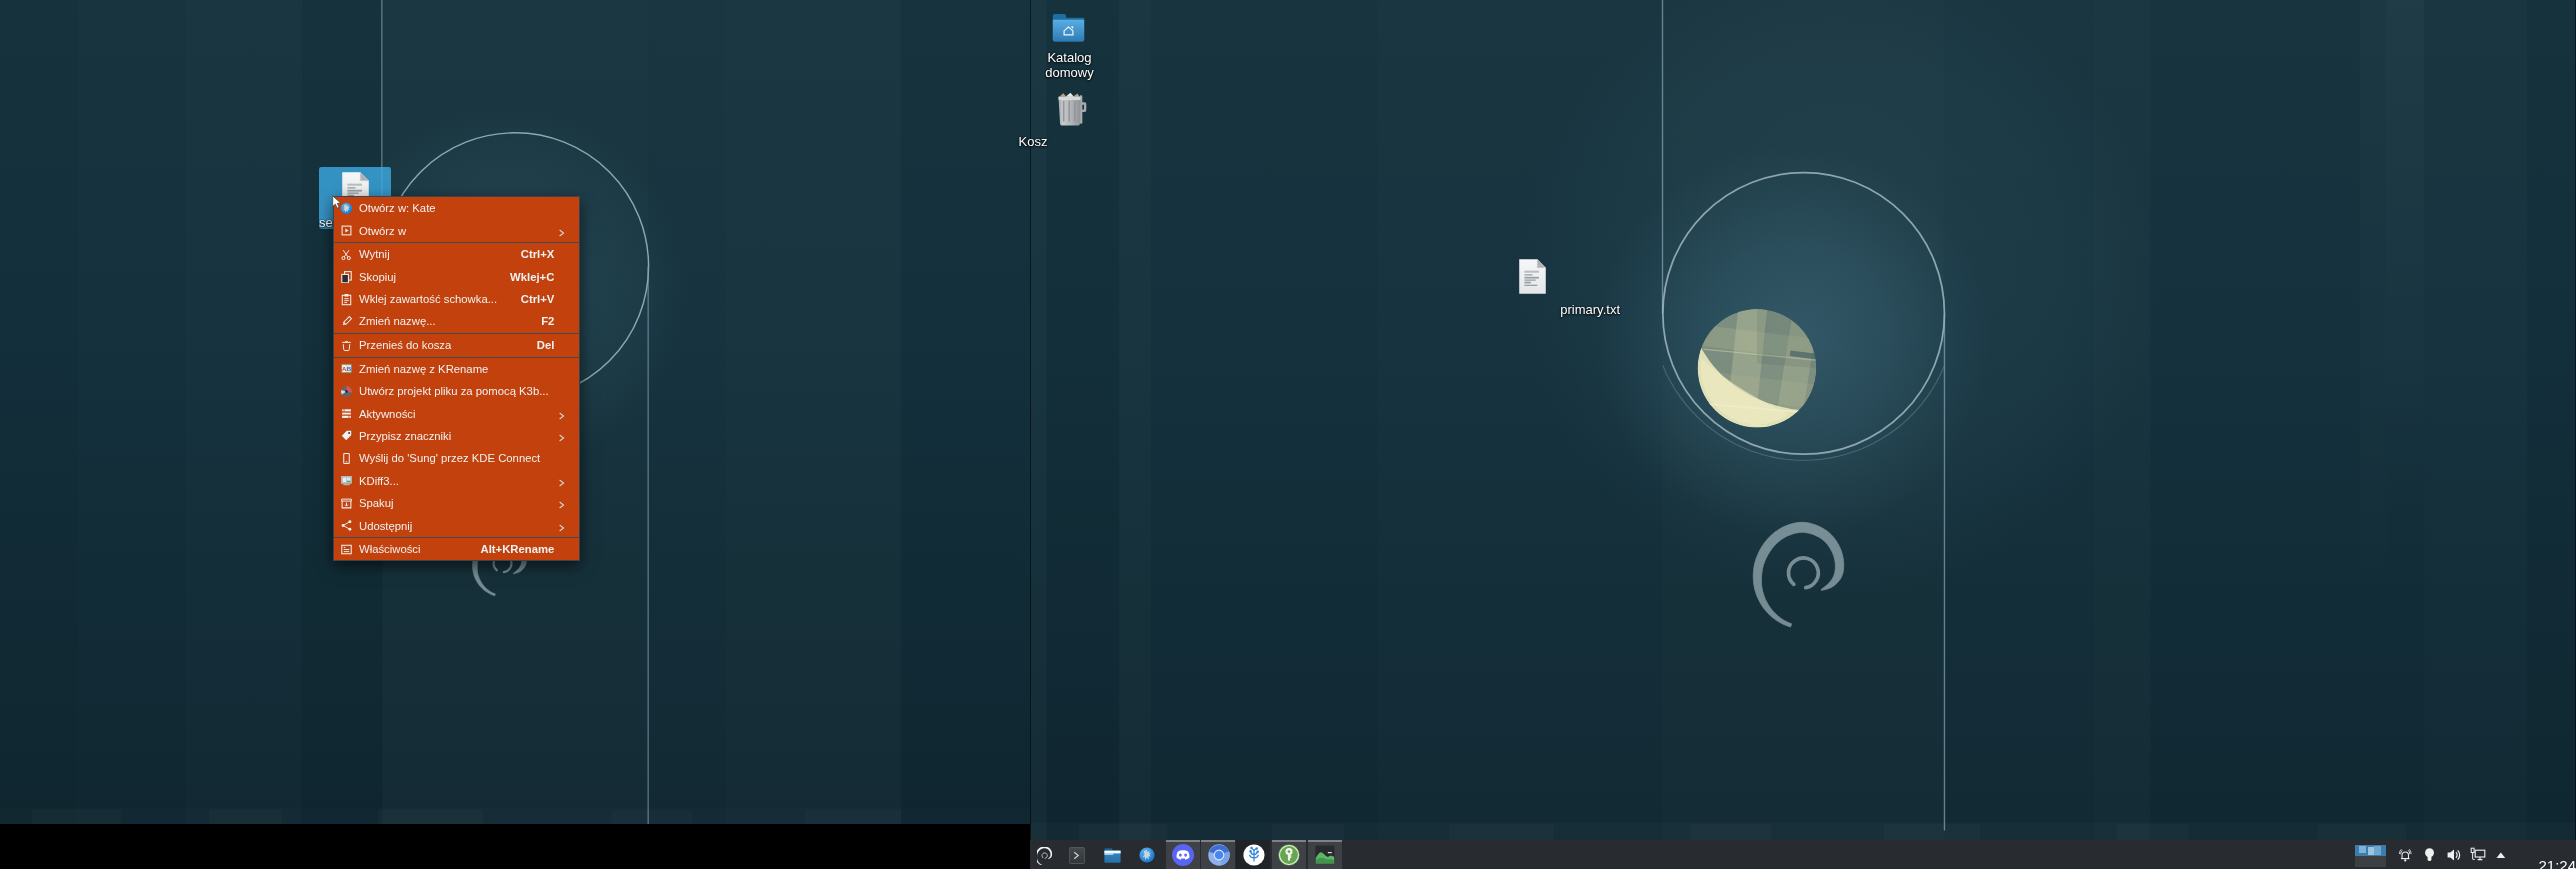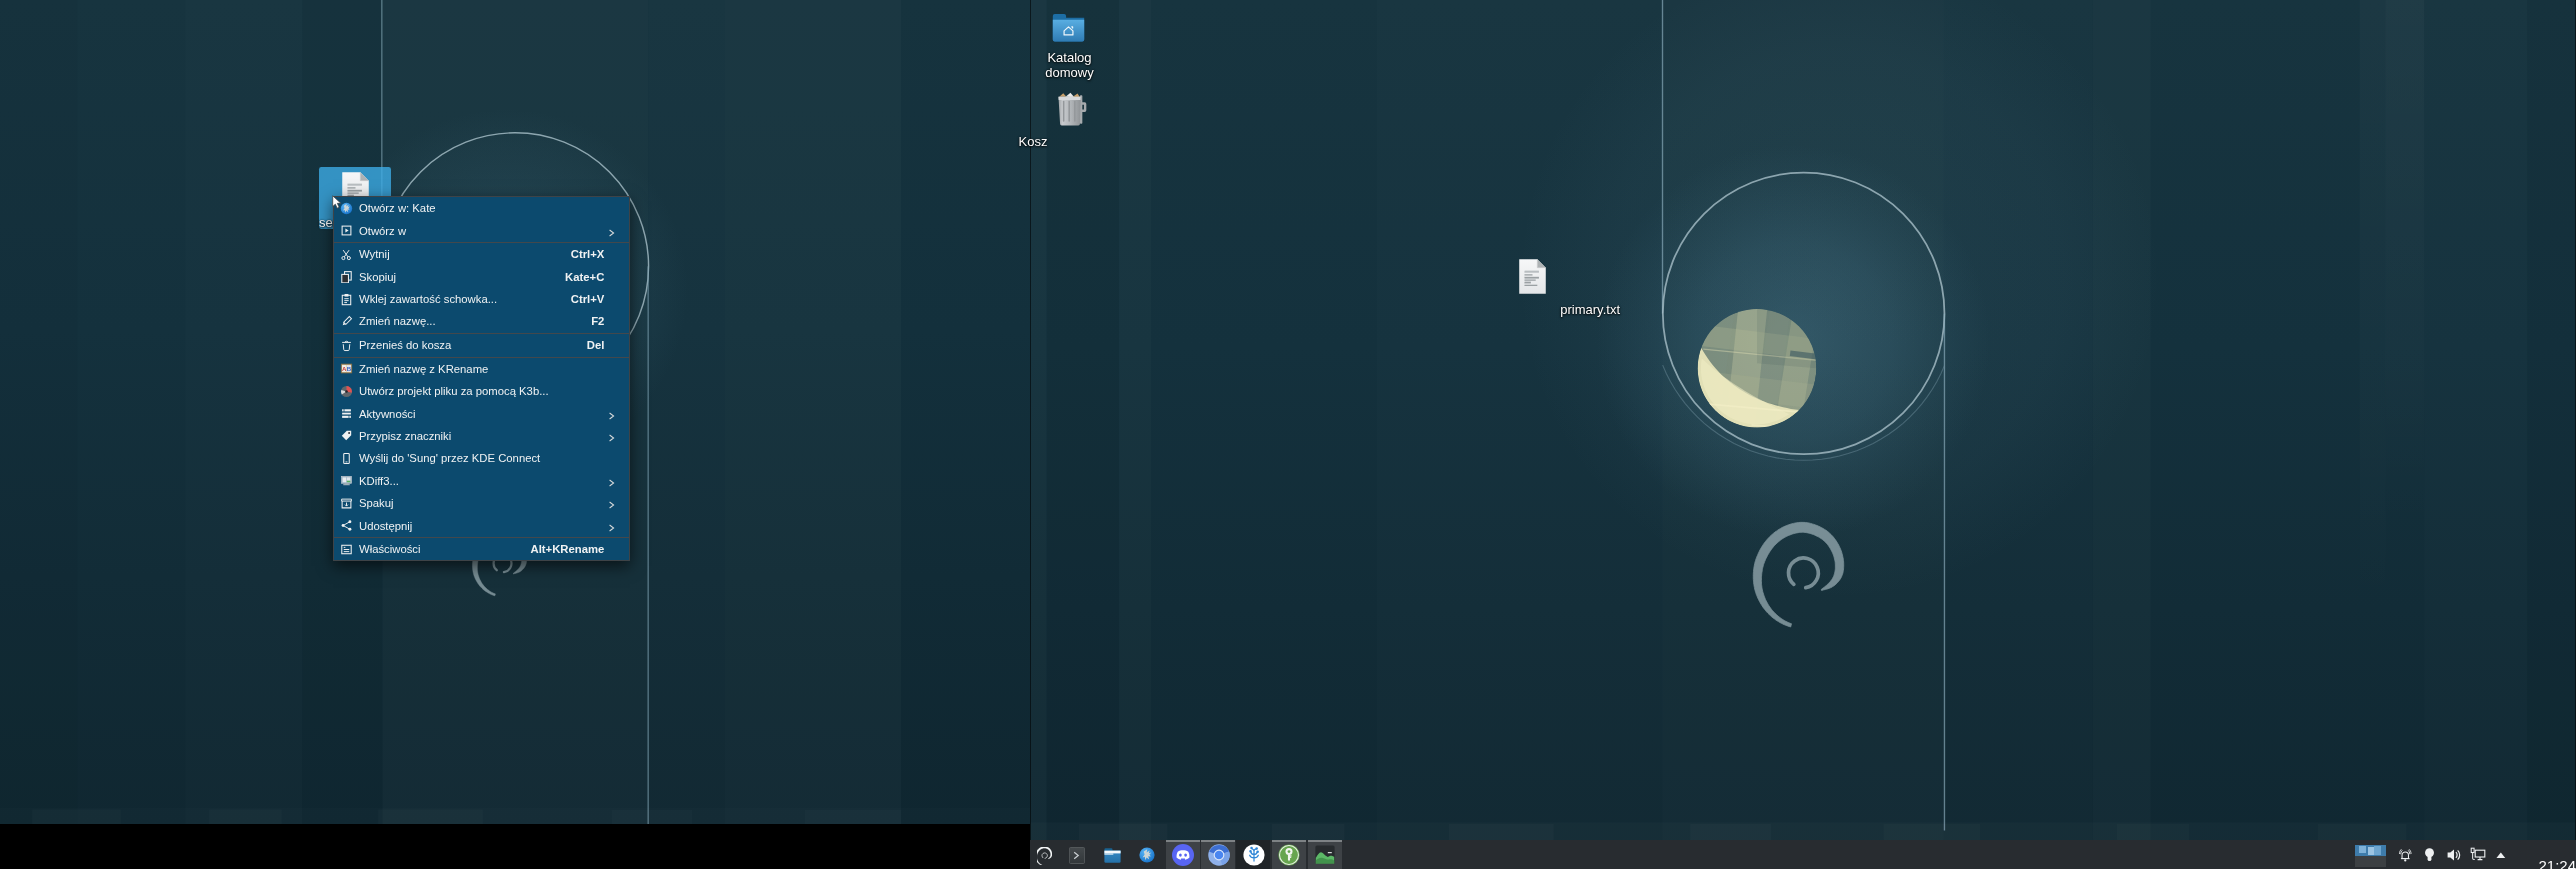--- a/index.html
+++ b/index.html
@@ -233,21 +233,21 @@
    <path d="M8,21 H18"></path>
         <path d="M8,24.5 H26" stroke-width="2.2"></path>
    <path d="M8,27.5 H22"></path>
         <path d="M8,30.5 H16" stroke-width="2.2"></path>
         <path d="M8,34 H24"></path>
   </g>
  </svg>
  <div class="lbl" style="left:1539px;top:302px;width:81px;text-align:right;">primary.txt</div>
 </div>
 
-<div id="menu" class="abs" style="left:333px;top:196px;width:297px;background:#0c4a6e;
+<div id="menu" class="abs" style="left:333px;top:196px;width:247px;background:#c2410c;
      border:0.8px solid #3e4347;box-shadow:0 4.8px 14.5px rgba(0,0,0,.6);z-index:30;box-sizing:border-box;">
  <div class="mi"><span class="ic">
   <svg width="13" height="13" viewBox="0 0 16 16">
    <defs>
             <radialGradient id="kateg" cx="0.35" cy="0.3" r="0.8">
     <stop offset="0" stop-color="#58b6f7"></stop>
               <stop offset="1" stop-color="#146fc7"></stop>
             </radialGradient>
           </defs>
    <circle cx="8" cy="8" r="7" fill="url(#kateg)"></circle>
@@ -270,21 +270,21 @@
    <circle cx="4.2" cy="12.4" r="1.9" stroke-width="1.2"></circle>
    <circle cx="10.9" cy="12.4" r="1.9" stroke-width="1.2"></circle>
    <path d="M5.3,10.9 L11.2,2.6 M9.8,10.9 L3.9,2.6" stroke-width="1.2"></path>
   </svg>
       </span>Wytnij<span class="sc">Ctrl+X</span></div>
  <div class="mi"><span class="ic">
   <svg width="13" height="13" viewBox="0 0 16 16" fill="none" stroke="#eef0f1">
    <rect x="5.6" y="2" width="8.2" height="10.4" stroke-width="1.3"></rect>
    <rect x="2.2" y="5.4" width="8.2" height="10.4" stroke-width="1.3" fill="#2b2f33"></rect>
   </svg>
-      </span>Skopiuj<span class="sc">Kate+C</span></div>
+      </span>Skopiuj<span class="sc">Wklej+C</span></div>
  <div class="mi"><span class="ic">
   <svg width="13" height="13" viewBox="0 0 16 16">
    <rect x="2.8" y="2.8" width="10.4" height="11.6" fill="none" stroke="#eef0f1" stroke-width="1.3"></rect>
    <rect x="5.6" y="1.2" width="4.8" height="3.2" fill="#eef0f1"></rect>
    <path d="M5.3,7 H10.7 M5.3,9.4 H10.7 M5.3,11.8 H8.6" stroke="#eef0f1" stroke-width="1.2"></path>
   </svg>
       </span>Wklej zawartość schowka...<span class="sc">Ctrl+V</span></div>
  <div class="mi"><span class="ic">
   <svg width="13" height="13" viewBox="0 0 16 16">
    <g transform="rotate(45 8 8)">

